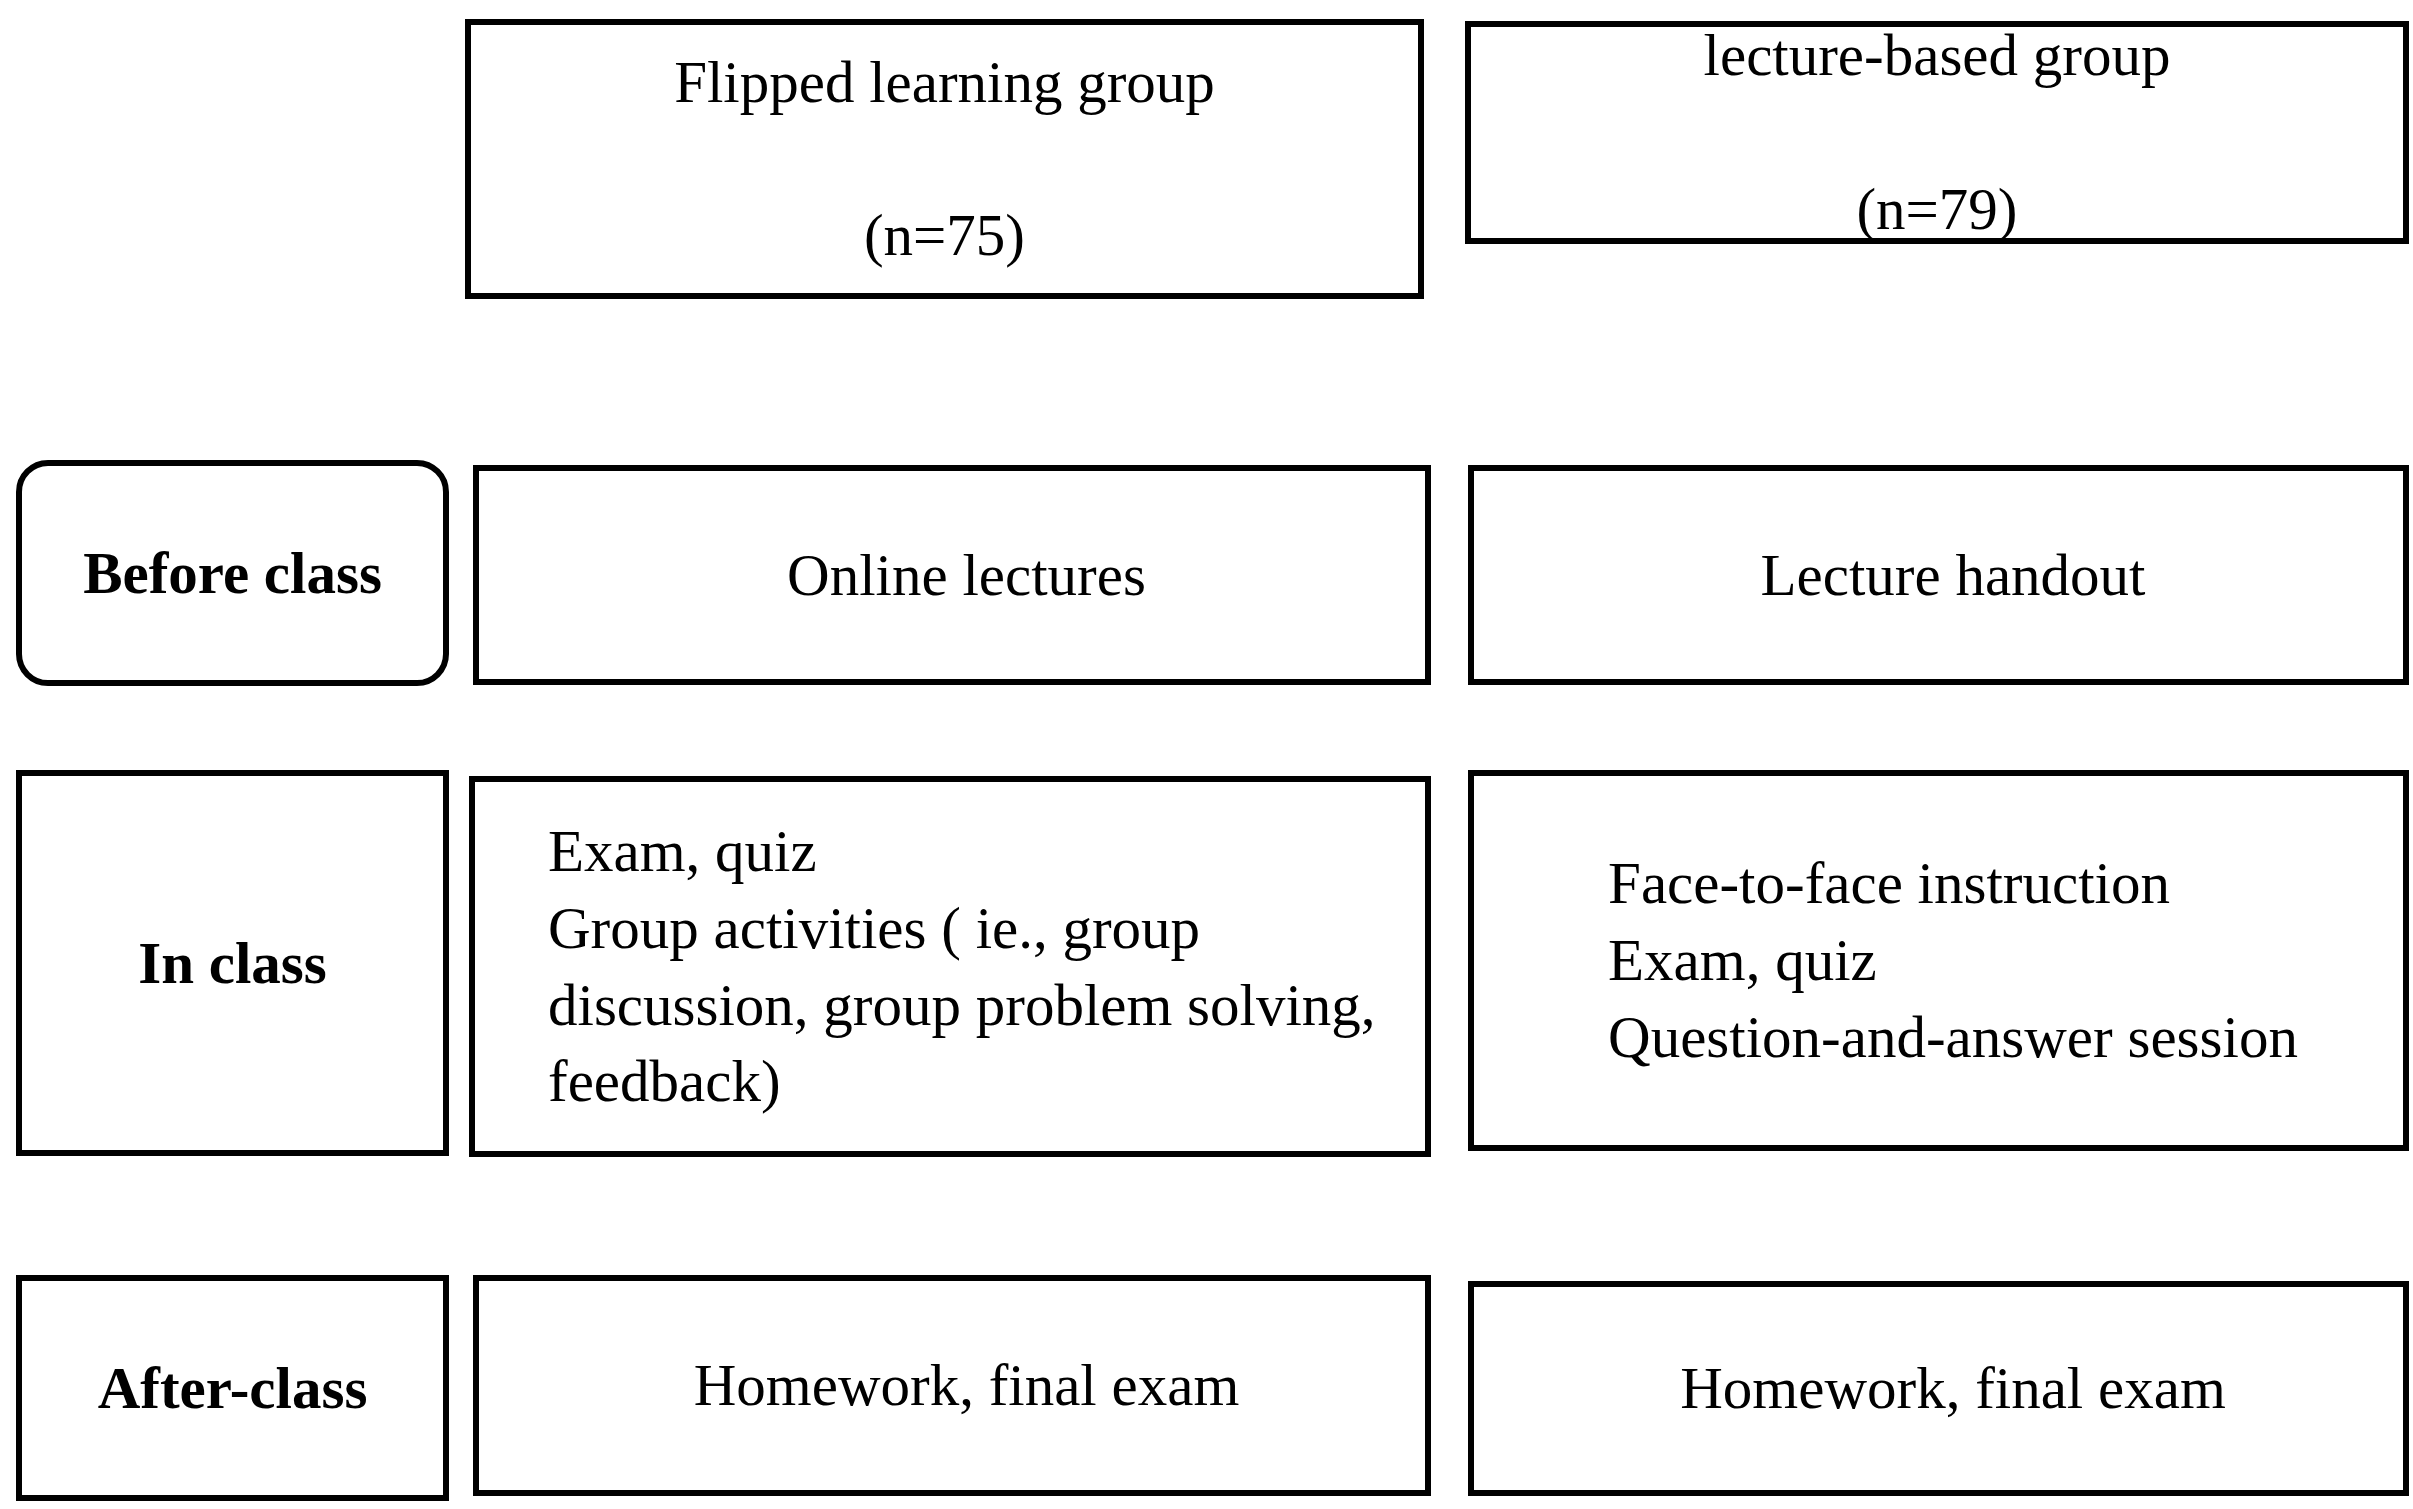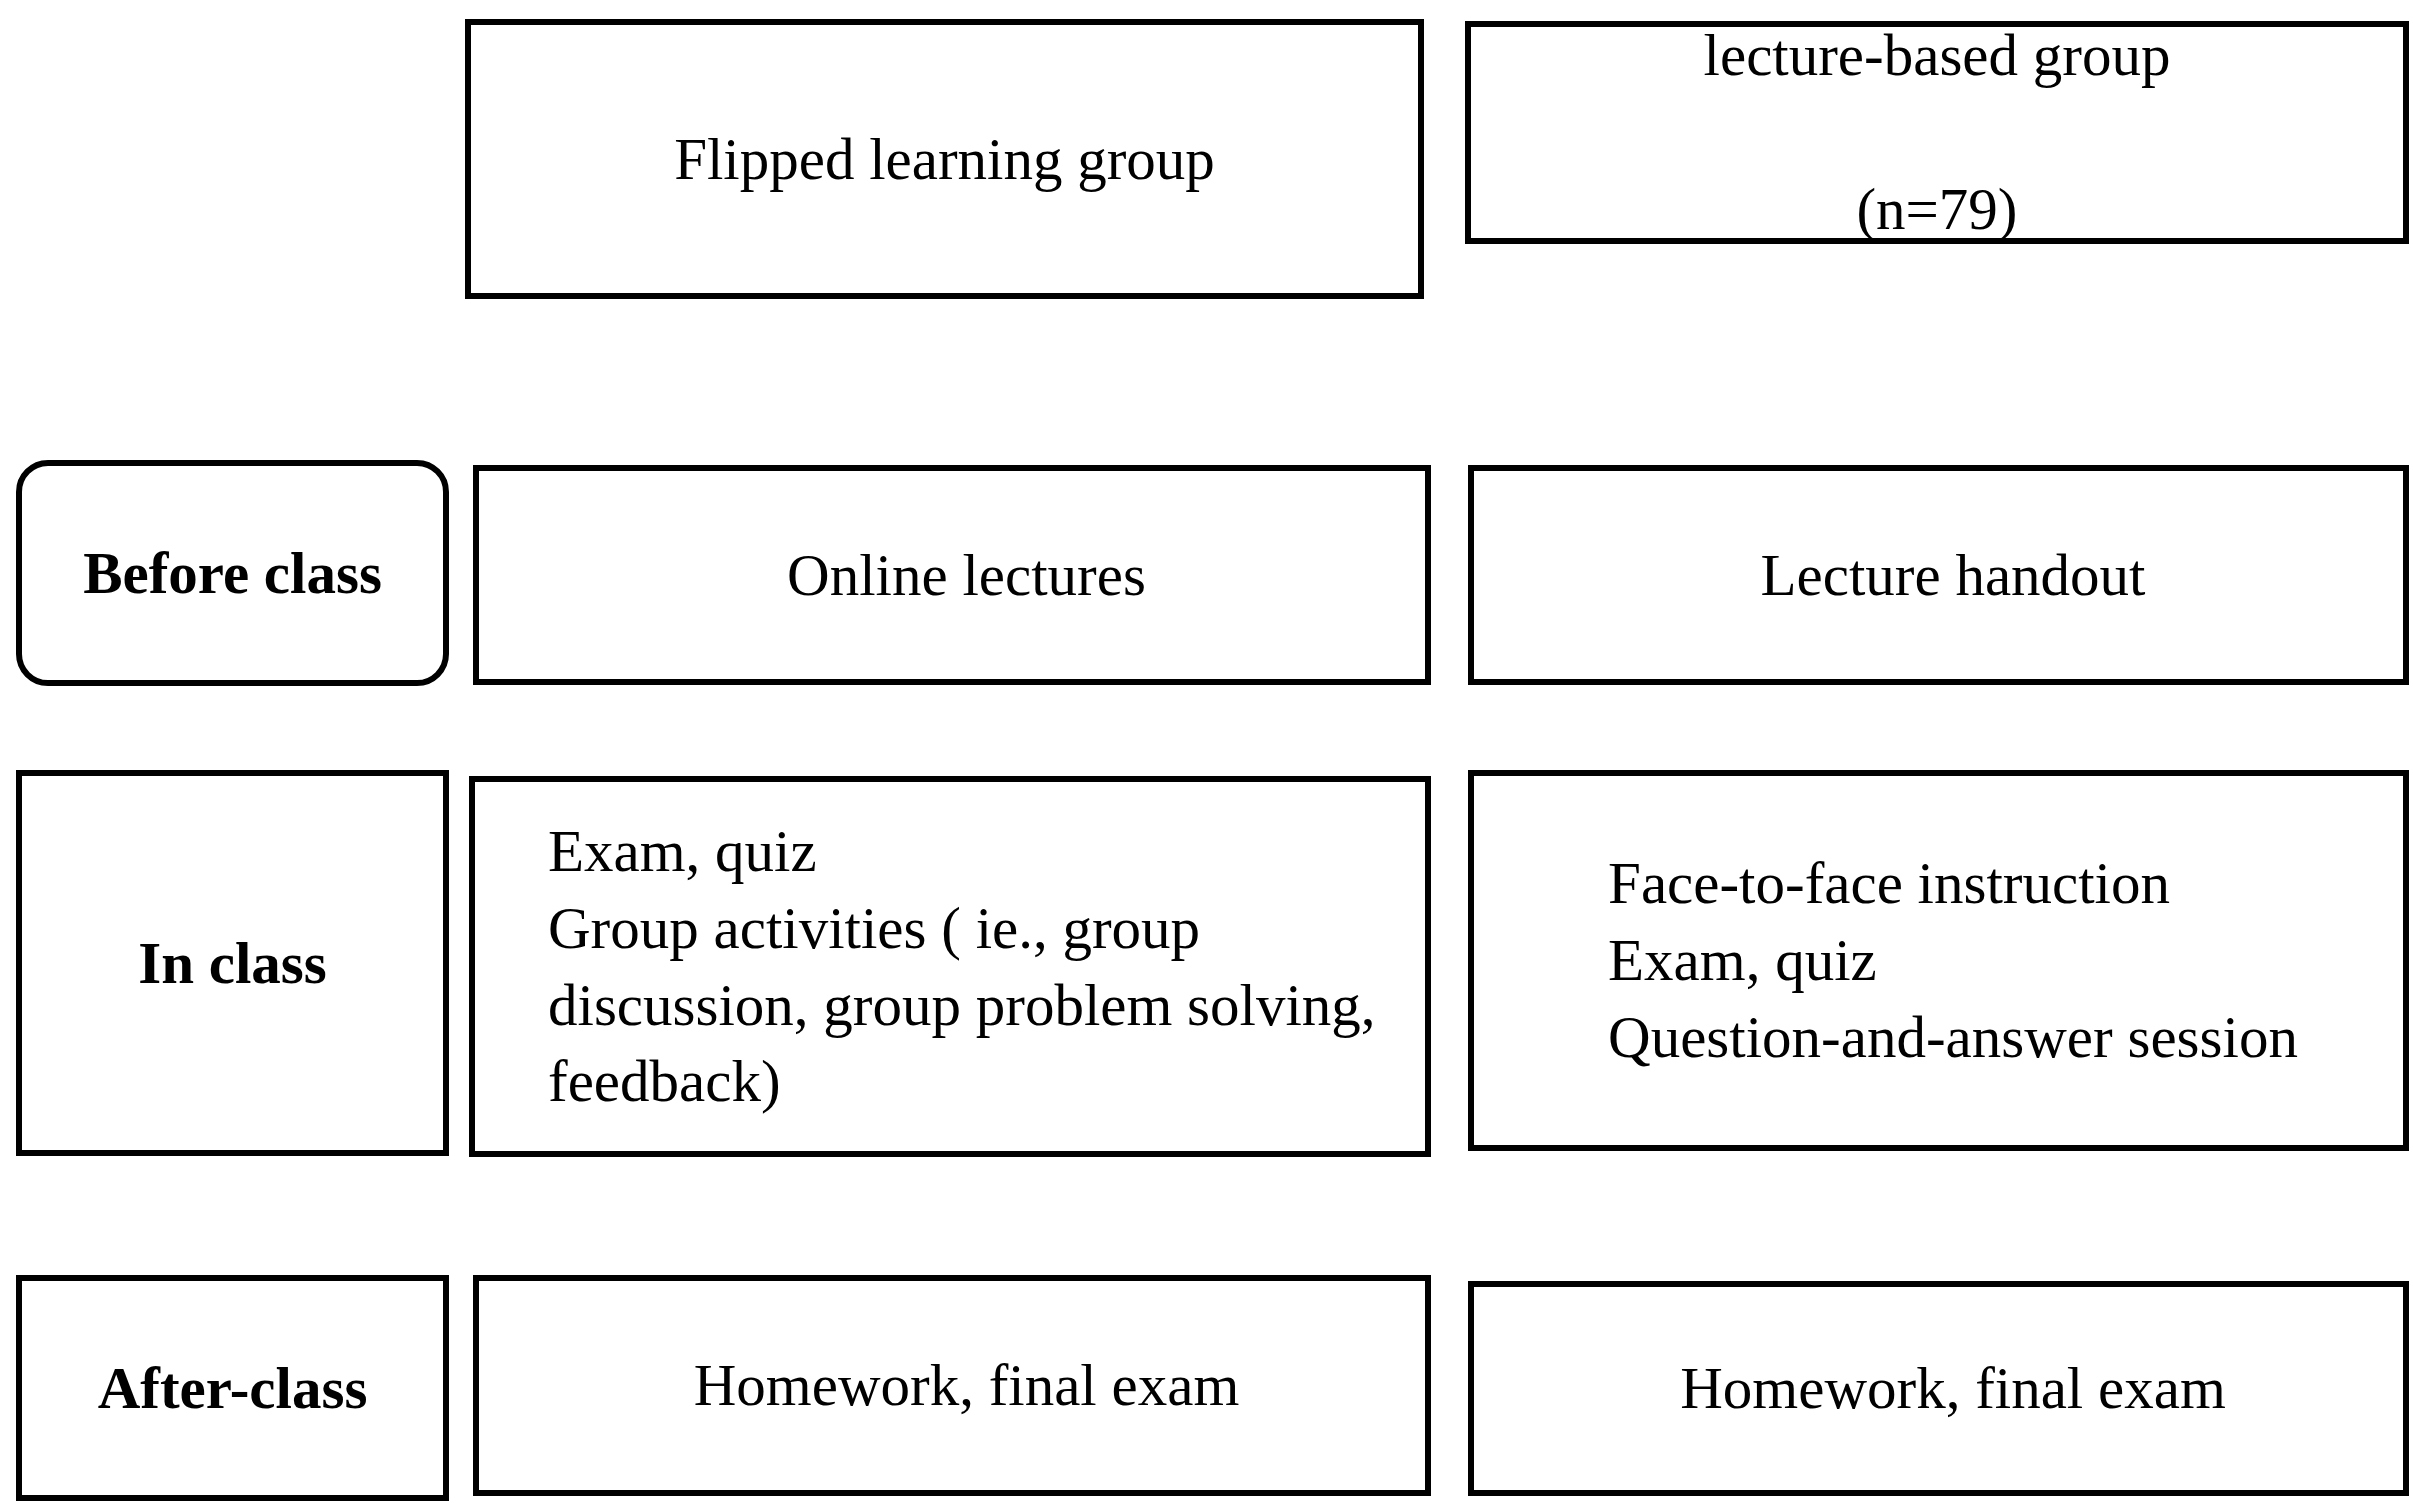--- a/index.html
+++ b/index.html
@@ -38,20 +38,21 @@
   .bold { font-weight: bold; }
 </style>
 </head>
 <body>
 
 <div class="canvas">
 
   <div class="box center" style="left:465px; top:19px; width:959px; height:280px;">
     <div class="txt">
       <div>Flipped learning group</div>
+      <div>(n=75)</div>
     </div>
   </div>
 
   <div class="box center" style="left:1465px; top:14px; width:944px; height:223px;margin-top:7px;">
     <div class="txt">
       <div>lecture-based  group</div>
       <div>(n=79)</div>
     </div>
   </div>
 

